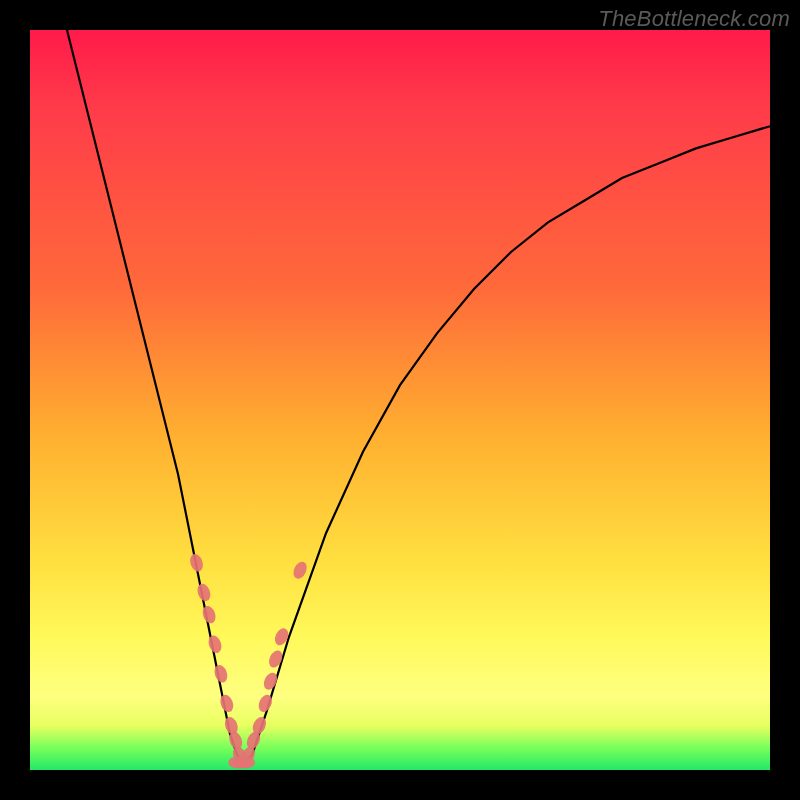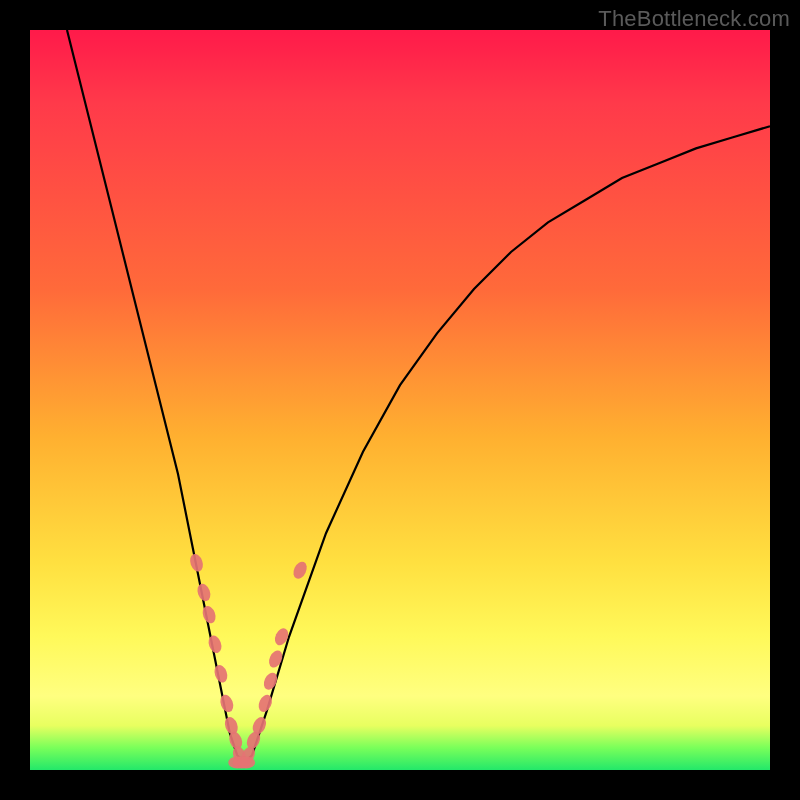--- a/index.html
+++ b/index.html
@@ -38,20 +38,21 @@
     );
   }
   .watermark {
     position: absolute;
     top: 6px;
     right: 10px;
     color: #5a5a5a;
     font-size: 22px;
     letter-spacing: 0.2px;
     user-select: none;
+    font-style: italic;
   }
   svg.curve {
     position: absolute;
     left: 0;
     top: 0;
     width: 740px;
     height: 740px;
     overflow: visible;
   }
 </style>

